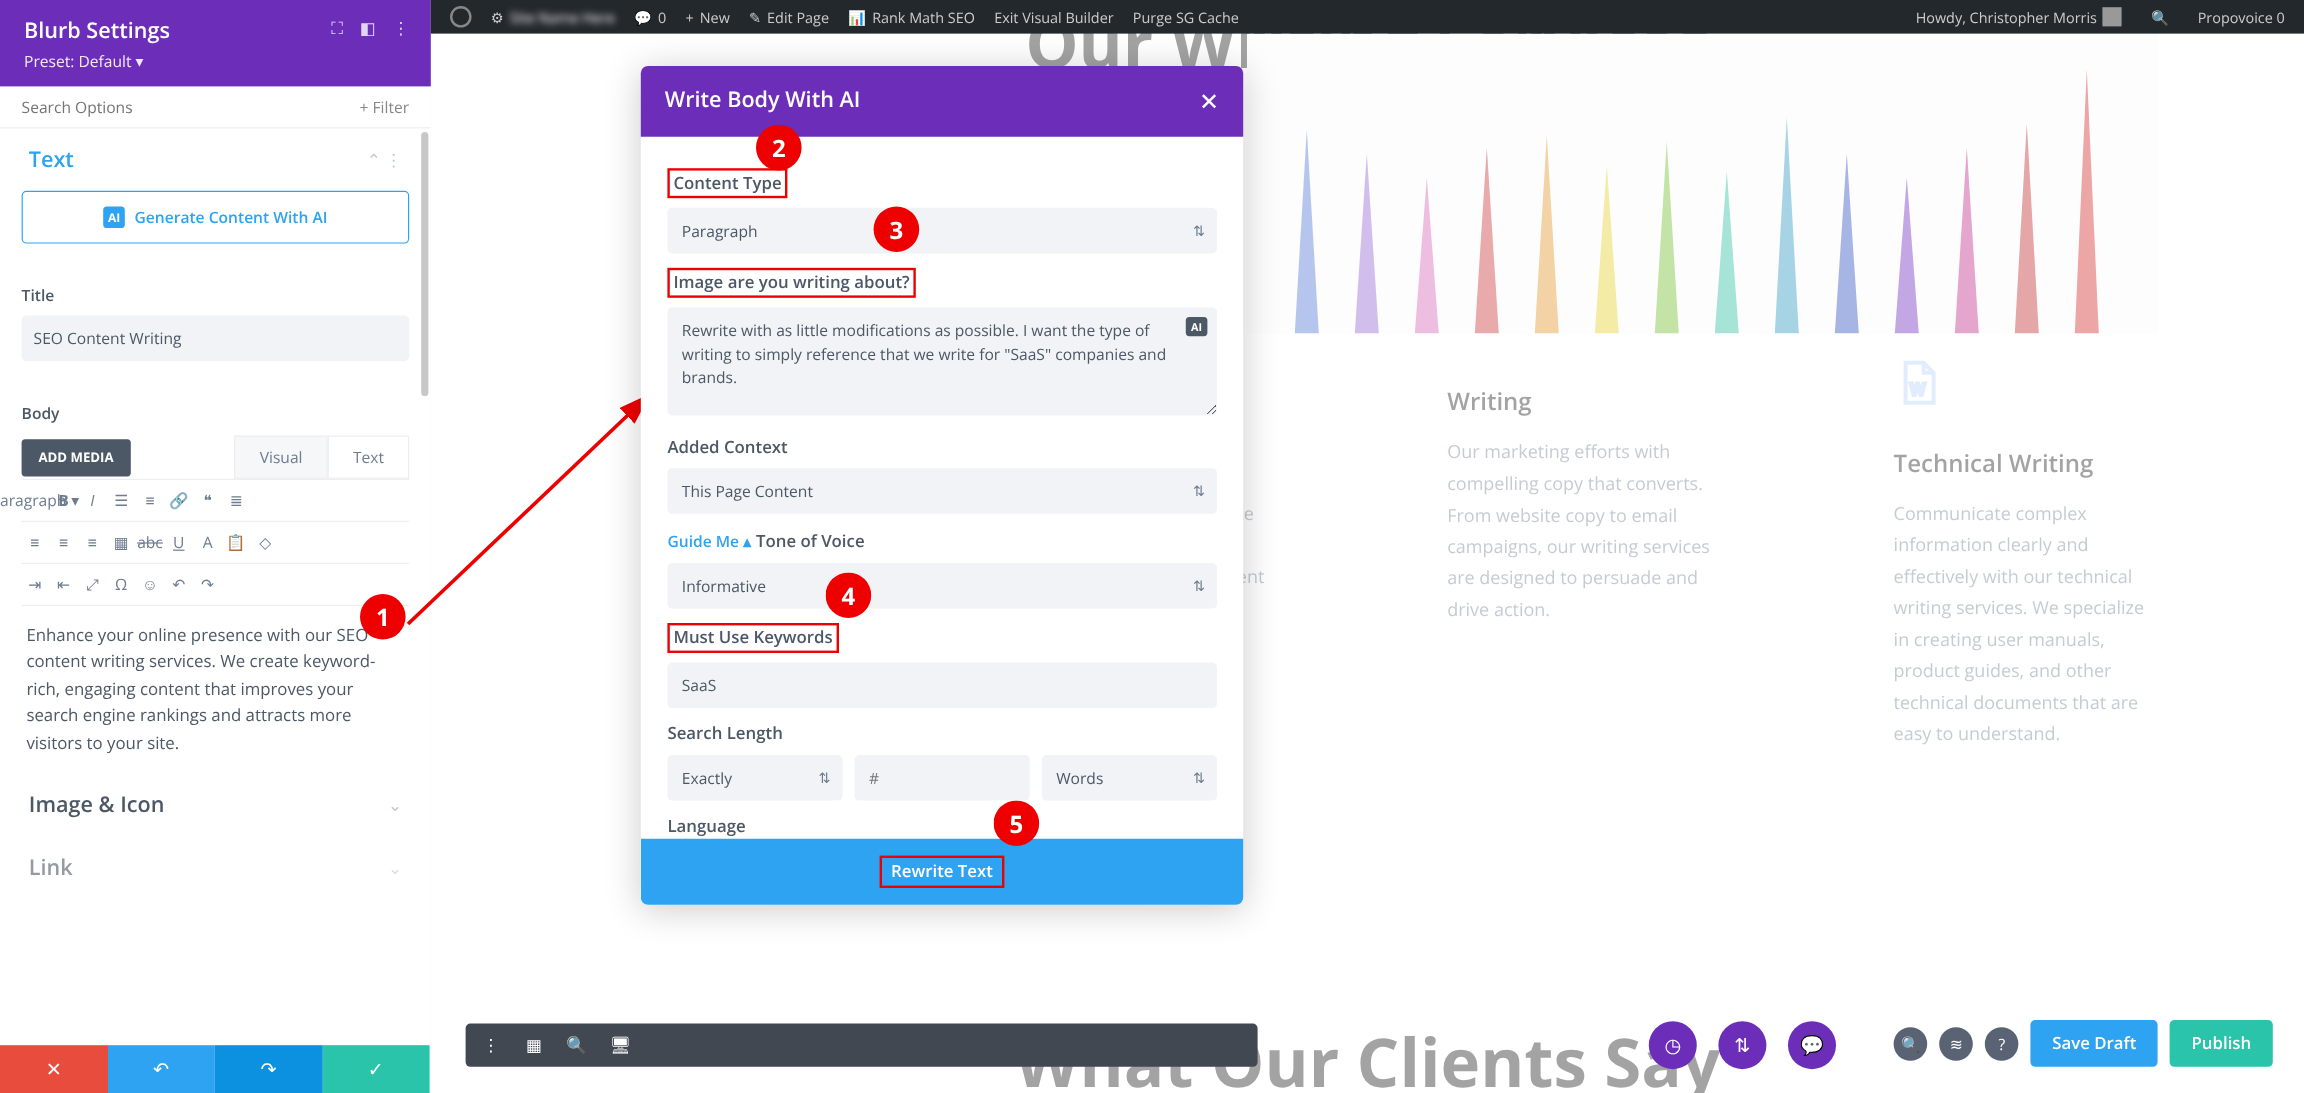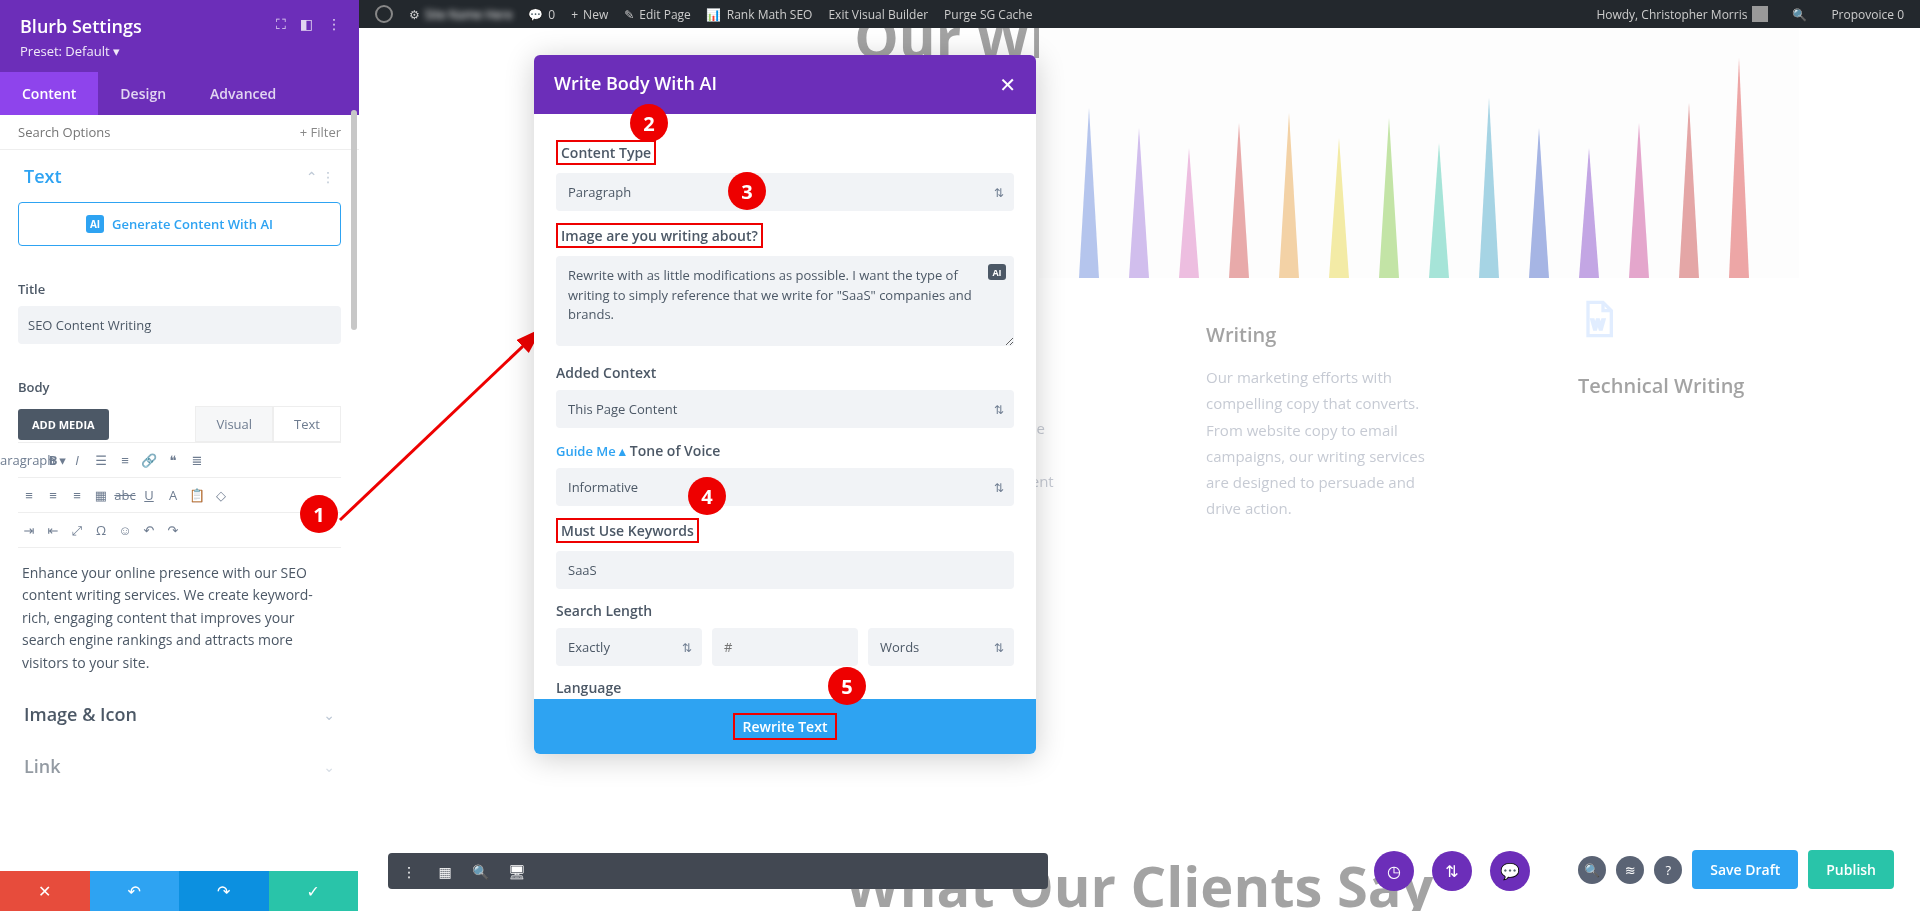--- a/index.html
+++ b/index.html
@@ -147,25 +147,20 @@
 <div class="sidebar">
   <div class="sidebar-header">
     <h2>Blurb Settings</h2>
     <div class="preset">Preset: Default ▾</div>
     <div class="sidebar-header-icons">
       <span>⛶</span>
       <span>◧</span>
       <span>⋮</span>
     </div>
   </div>
-  <div class="sidebar-tabs">
-    <div class="sidebar-tab active">Content</div>
-    <div class="sidebar-tab">Design</div>
-    <div class="sidebar-tab">Advanced</div>
-  </div>
   <div class="sidebar-search">
     <input placeholder="Search Options" style="">
     <span class="filter-btn">+ <span>Filter</span></span>
   </div>
   <div class="sidebar-content">
     <div class="section-head">
       <span class="title">Text</span>
       <span class="chev"><span>⌃</span> <span>⋮</span></span>
     </div>
     <button class="gen-btn">
@@ -279,20 +274,21 @@
       <h3>Writing</h3>
       <p>Our marketing efforts with compelling copy that converts. From website copy to email campaigns, our writing services are designed to persuade and drive action.</p>
     </div>
     <div class="service-col">
       <svg class="service-icon" viewBox="0 0 24 24" fill="none" stroke="currentColor" stroke-width="2">
           <path d="M6 2h9l5 5v15H6z"></path>
           <path d="M15 2v5h5"></path>
           <text x="12" y="18" font-size="8" fill="currentColor" text-anchor="middle">W</text>
         </svg>
       <h3>Technical Writing</h3>
+      <p>Communicate complex information clearly and effectively with our technical writing services. We specialize in creating user manuals, product guides, and other technical documents that are easy to understand.</p>
     </div>
   </div>
 
   <h2 class="clients-title">What Our Clients Say</h2>
   <div class="overlay-dim"></div>
 </div>
 
 <div class="modal">
   <div class="modal-head">
     <h3>Write Body With AI</h3>

